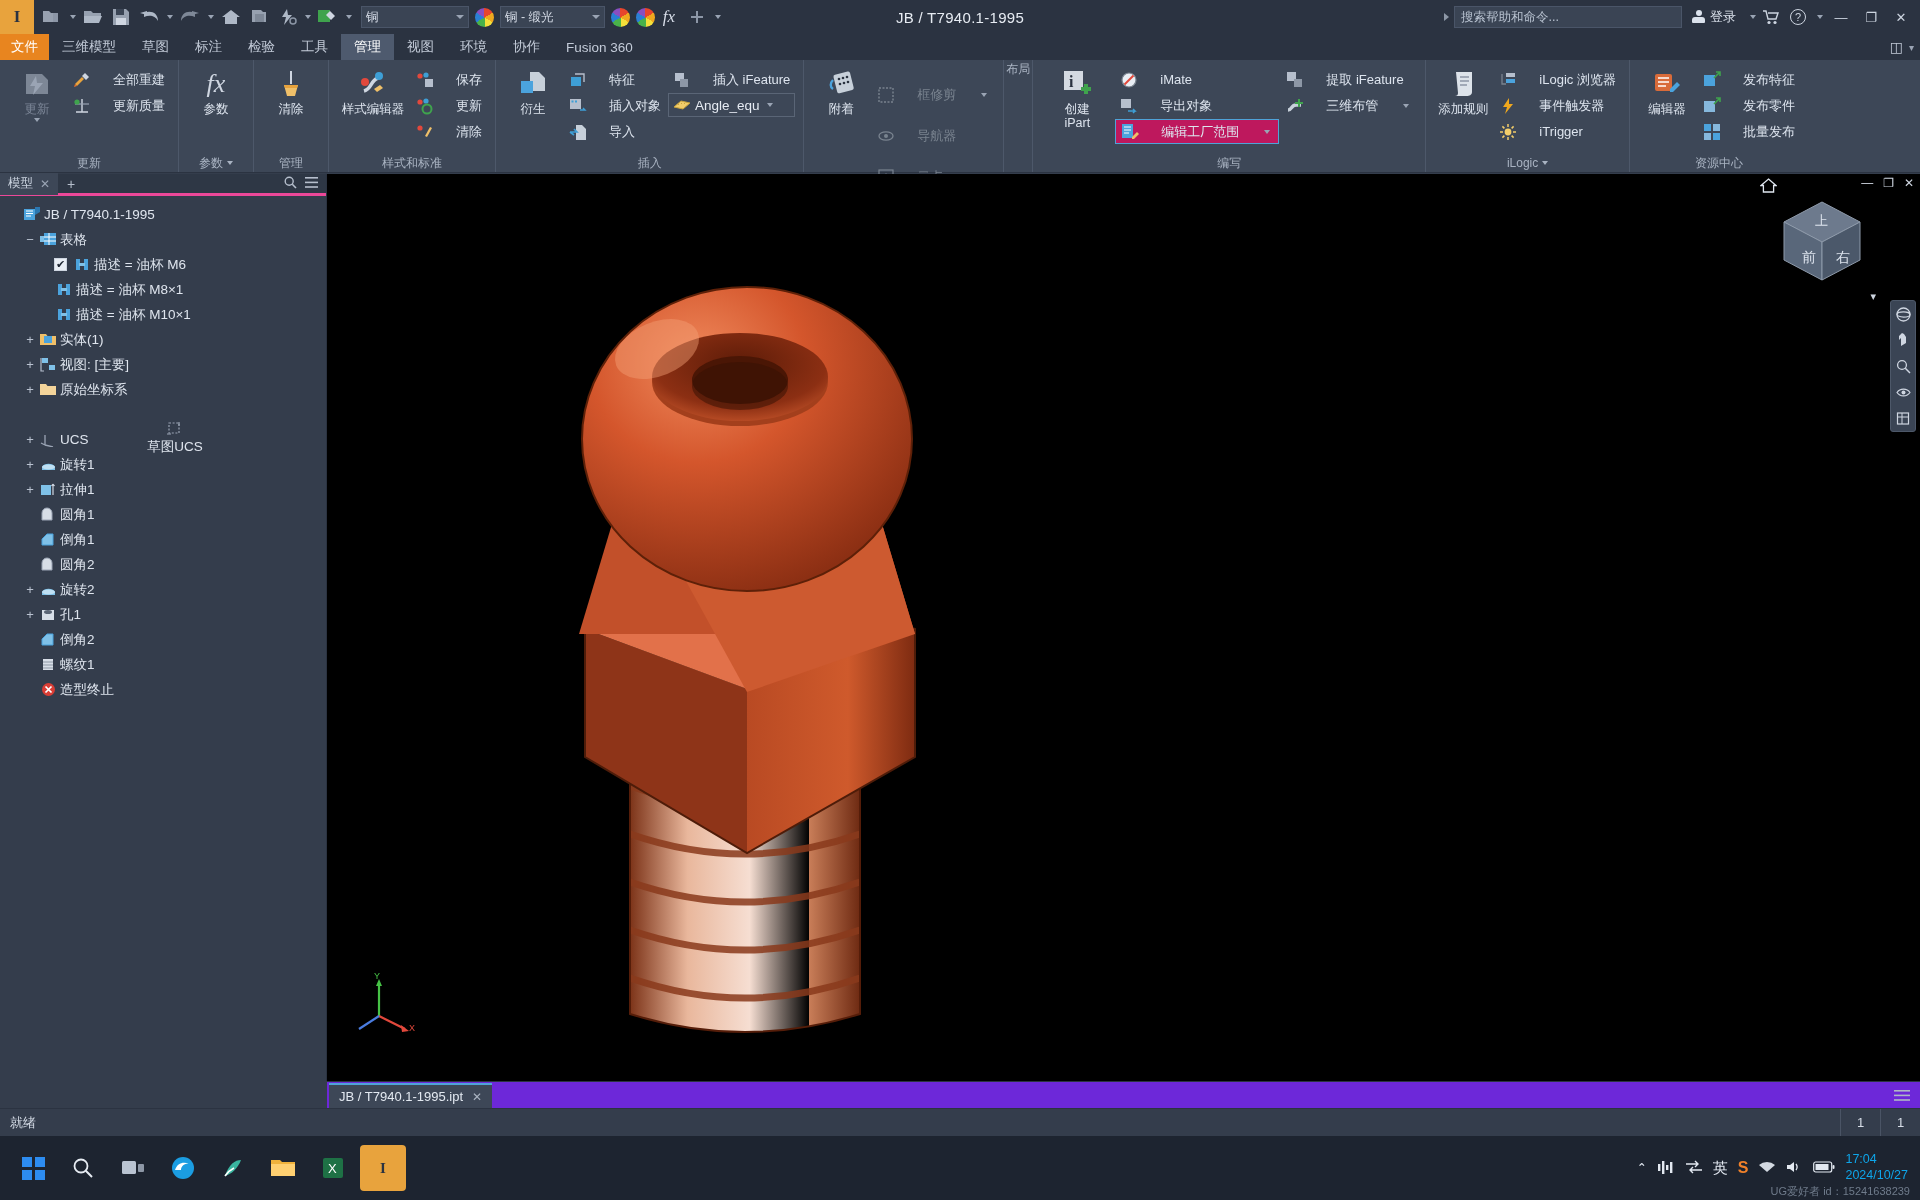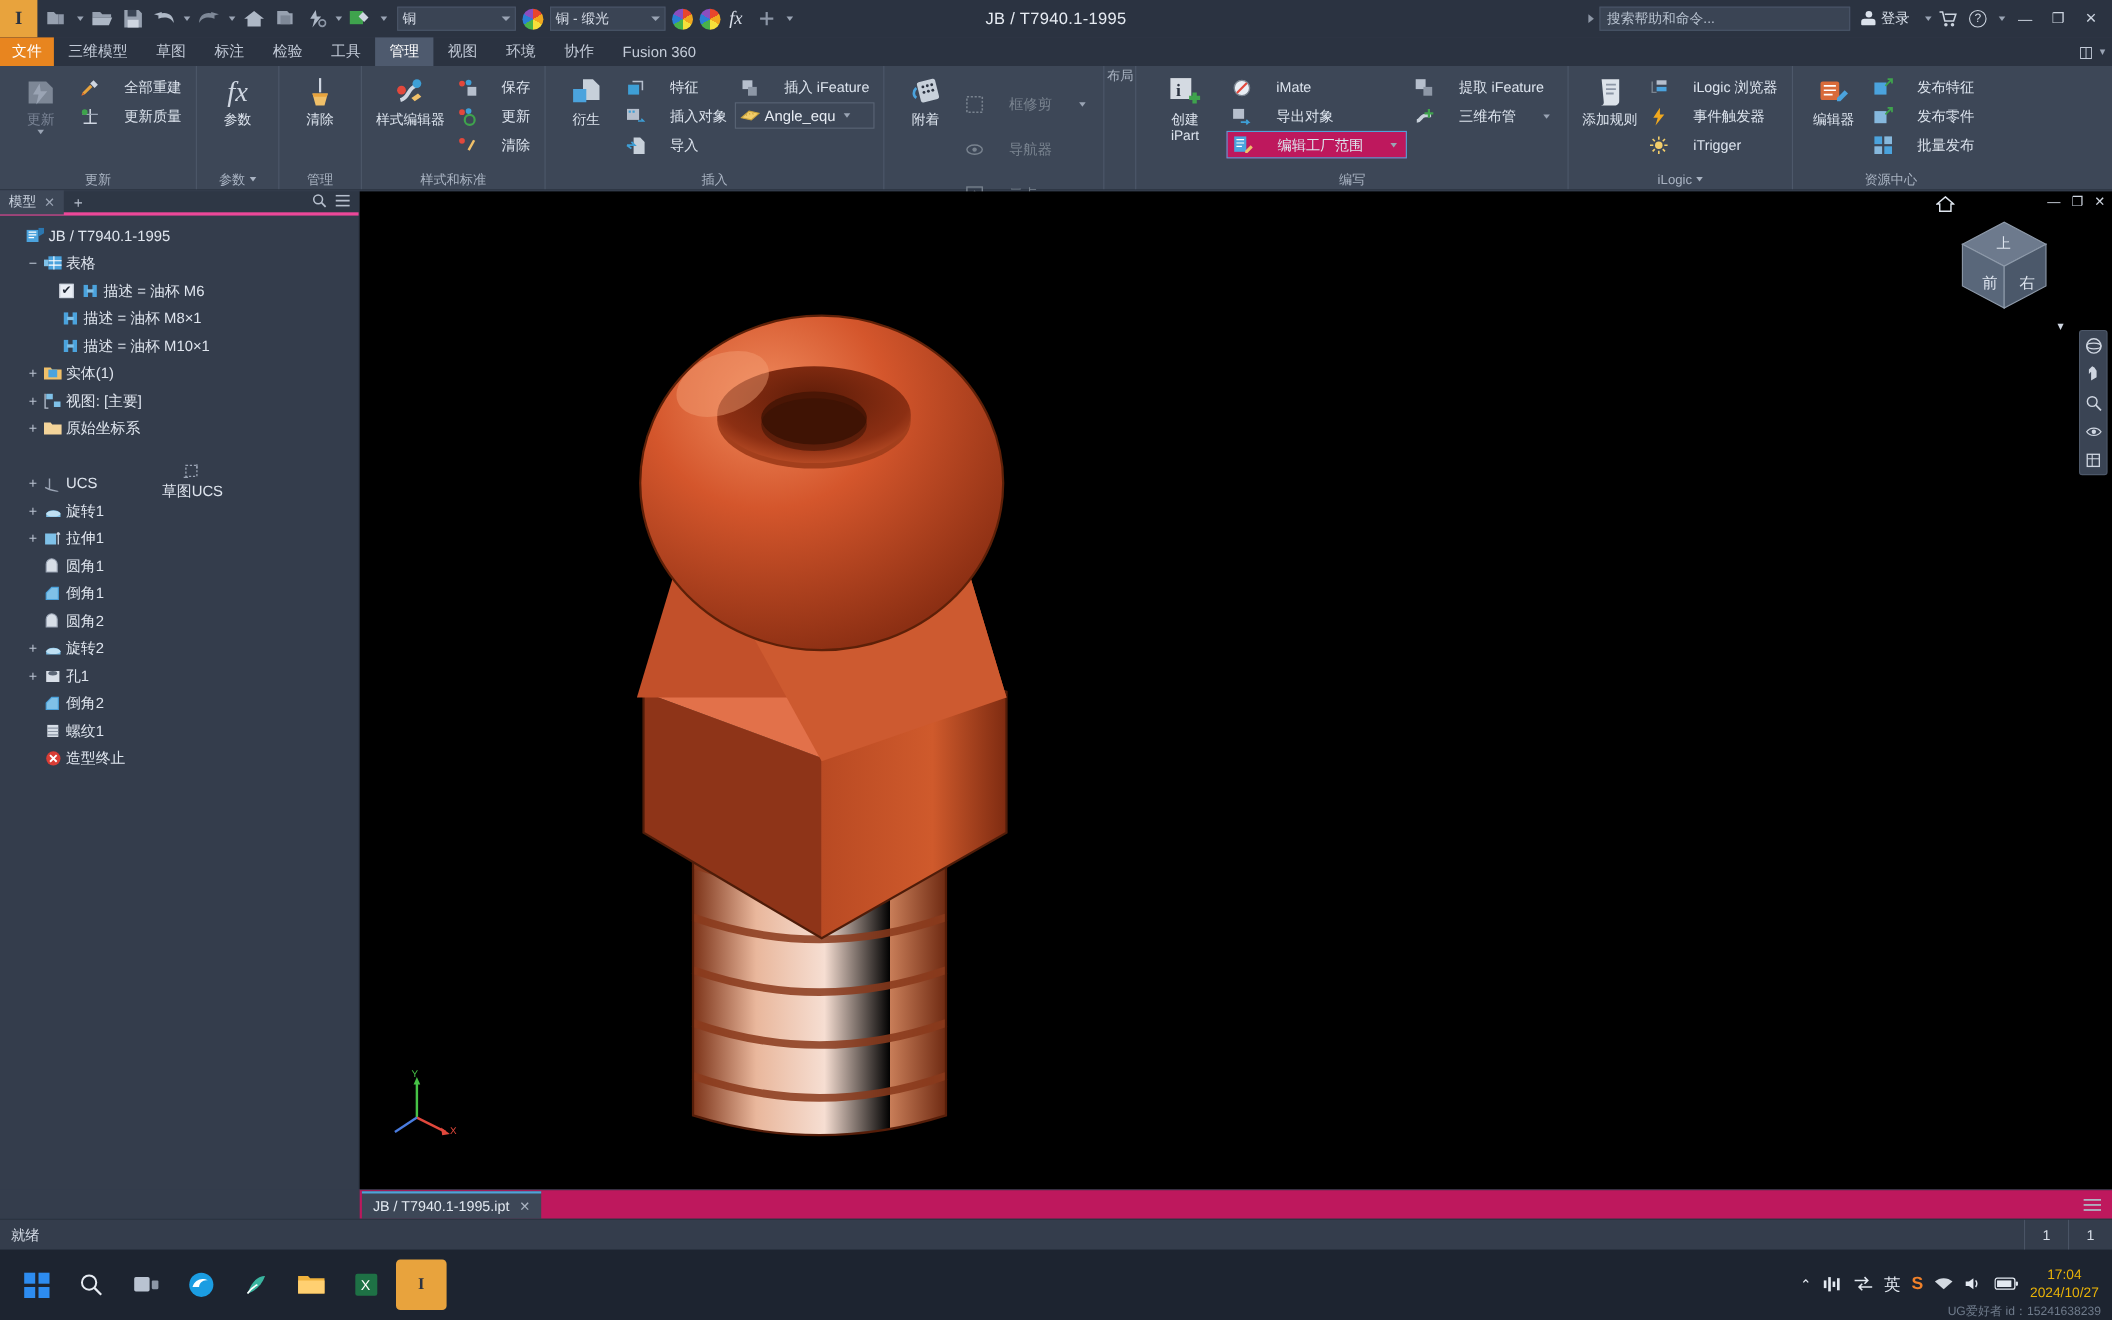--- a/index.html
+++ b/index.html
@@ -182,21 +182,21 @@
     display: flex; flex-direction: column; align-items: center; padding: 3px 0; gap: 6px;
   }
   .navbar-r .nb { width: 20px; height: 20px; display:flex;align-items:center;justify-content:center; color:#cfd6e1;font-size:13px;}
 
   
   .triad { position: absolute; left: 30px; bottom: 50px; width: 60px; height: 60px; }
 
   
   .doctabs {
     position: absolute; top: 1081px; left: 327px; width: 1593px; height: 27px;
-    background: #be185d; border-top: 1px solid #2b3341; display: flex; align-items: flex-end;
+    background: #6d28d9; border-top: 1px solid #2b3341; display: flex; align-items: flex-end;
   }
   .doctab {
     height: 25px; display: flex; align-items: center; gap: 9px; padding: 0 10px;
     background: #3d4757; border-top: 2px solid #4fa3d8; color: #e3e9f1; font-size: 13px;
     margin-left: 2px;
   }
   .doctab .x { color: #aab3c1; font-size: 12px; }
   .doctabs-right { margin-left: auto; padding: 0 10px 4px 0; color: #aeb7c4; font-size: 14px; }
 
   
@@ -210,21 +210,21 @@
   .sb-cell { width: 40px; text-align: center; border-left: 1px solid #4a5465; height: 28px; display:flex;align-items:center;justify-content:center;}
 
   
   .taskbar {
     position: absolute; top: 1136px; left: 0; width: 1920px; height: 64px;
     background: #1d2430; display: flex; align-items: center;
   }
   .tb-left { display: flex; align-items: center; gap: 4px; padding-left: 10px; }
   .tb-item { width: 46px; height: 46px; display: flex; align-items: center; justify-content: center; border-radius: 4px; position: relative;}
   .tb-right { margin-left: auto; display: flex; align-items: center; gap: 10px; padding-right: 12px; color: #e3e9f1; font-size: 12px;}
-  .clock { display: flex; flex-direction: column; align-items: center; line-height: 1.25; font-size: 12.5px; color: #eab308; }
+  .clock { display: flex; flex-direction: column; align-items: flex-start; line-height: 1.25; font-size: 12.5px; color: #0ea5e9; }
   .wm { position: absolute; right: 10px; bottom: 1px; color: #6f7b8b; font-size: 11px; }
   .win-logo { display: grid; grid-template-columns: 10px 10px; grid-template-rows: 10px 10px; gap: 3px; }
   .win-logo div { background: #2d8cf0; }
 </style>
 </head>
 <body>
 
 <div id="app">
 
   <div class="titlebar">

